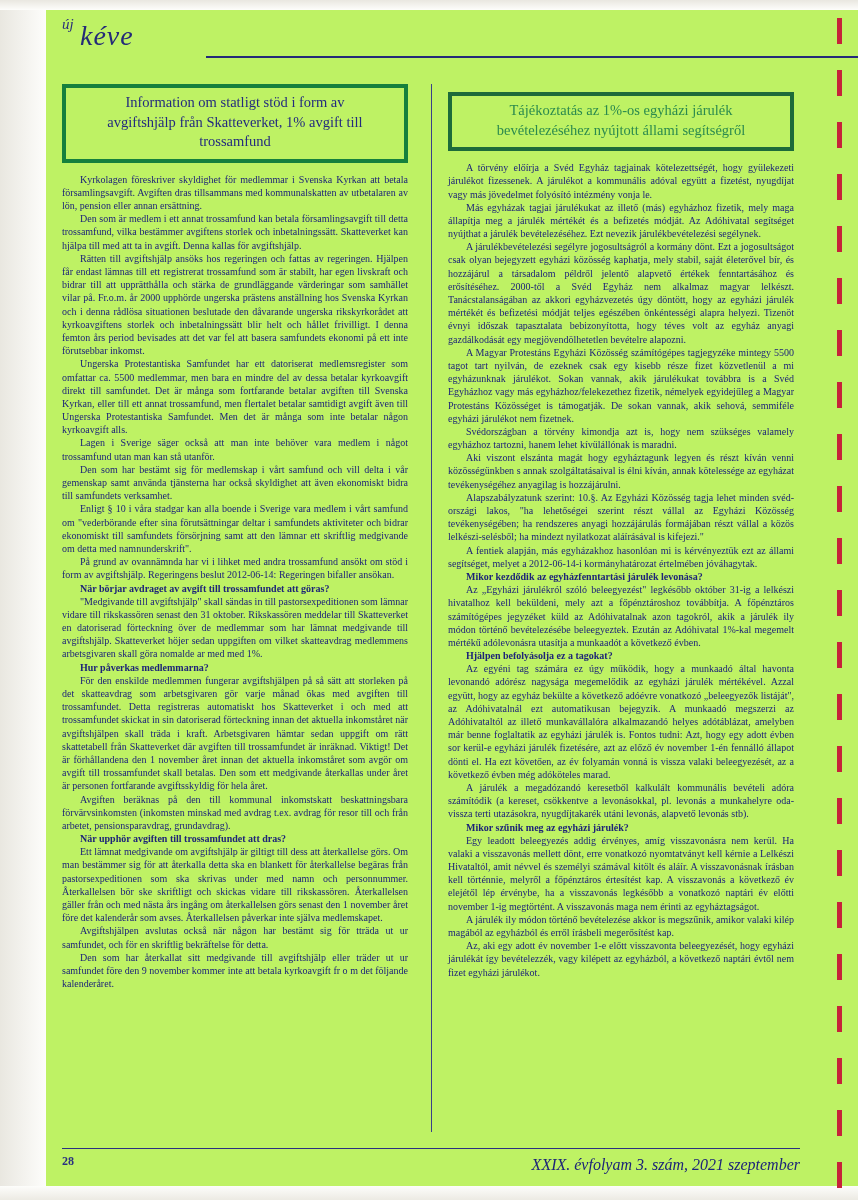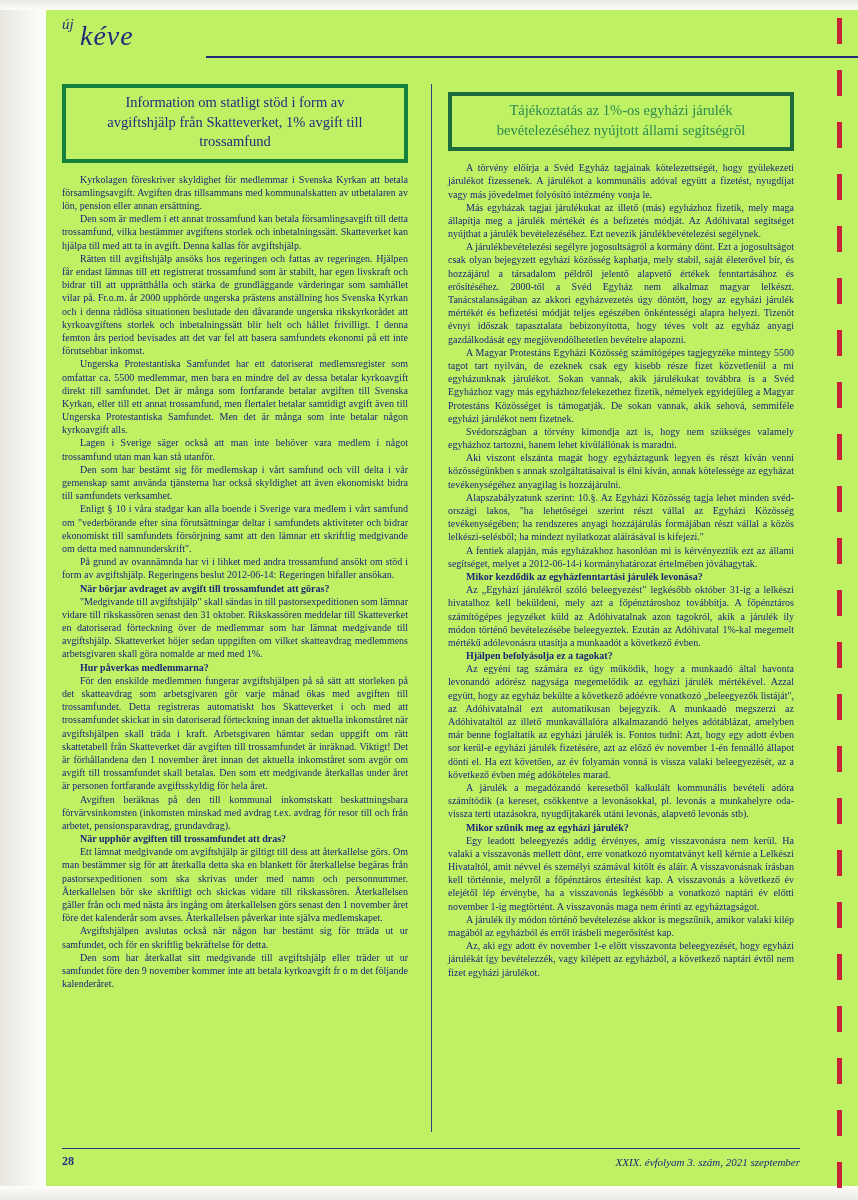--- a/index.html
+++ b/index.html
@@ -142,21 +142,21 @@
     left: 62px;
     top: 6px;
     font-size: 12px;
     font-weight: bold;
     color: #2b3180;
   }
   .footer .issue {
     position: absolute;
     right: 58px;
     top: 8px;
-    font-size: 11px;
+    font-size: 16px;
     font-style: italic;
     color: #1d2478;
   }
   
   .edge-left {
     position: absolute; left: 0; top: 0; width: 46px; height: 1200px;
     background: linear-gradient(to right, #e9e7e0, #fdfdfb);
   }
   .edge-top {
     position: absolute; left: 0; top: 0; width: 858px; height: 10px;

